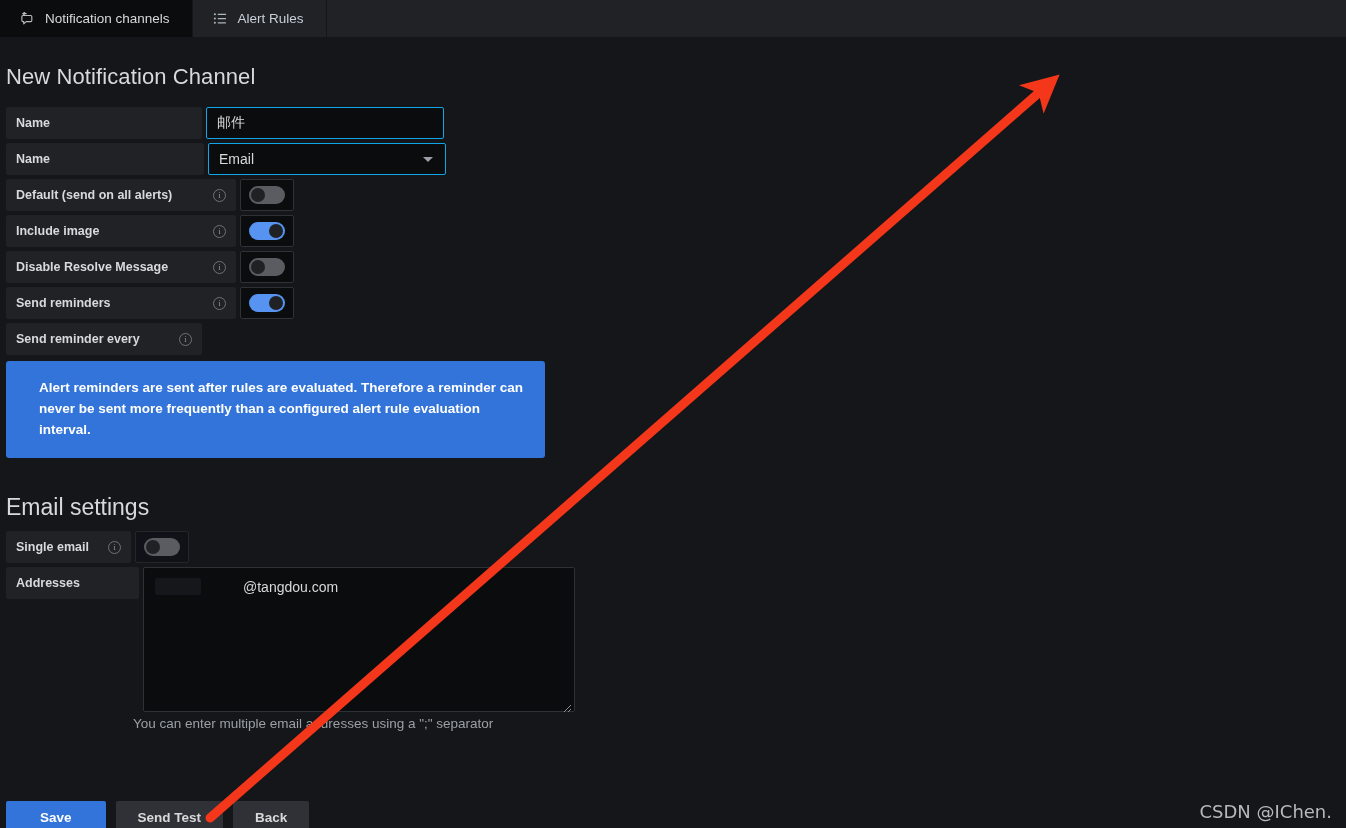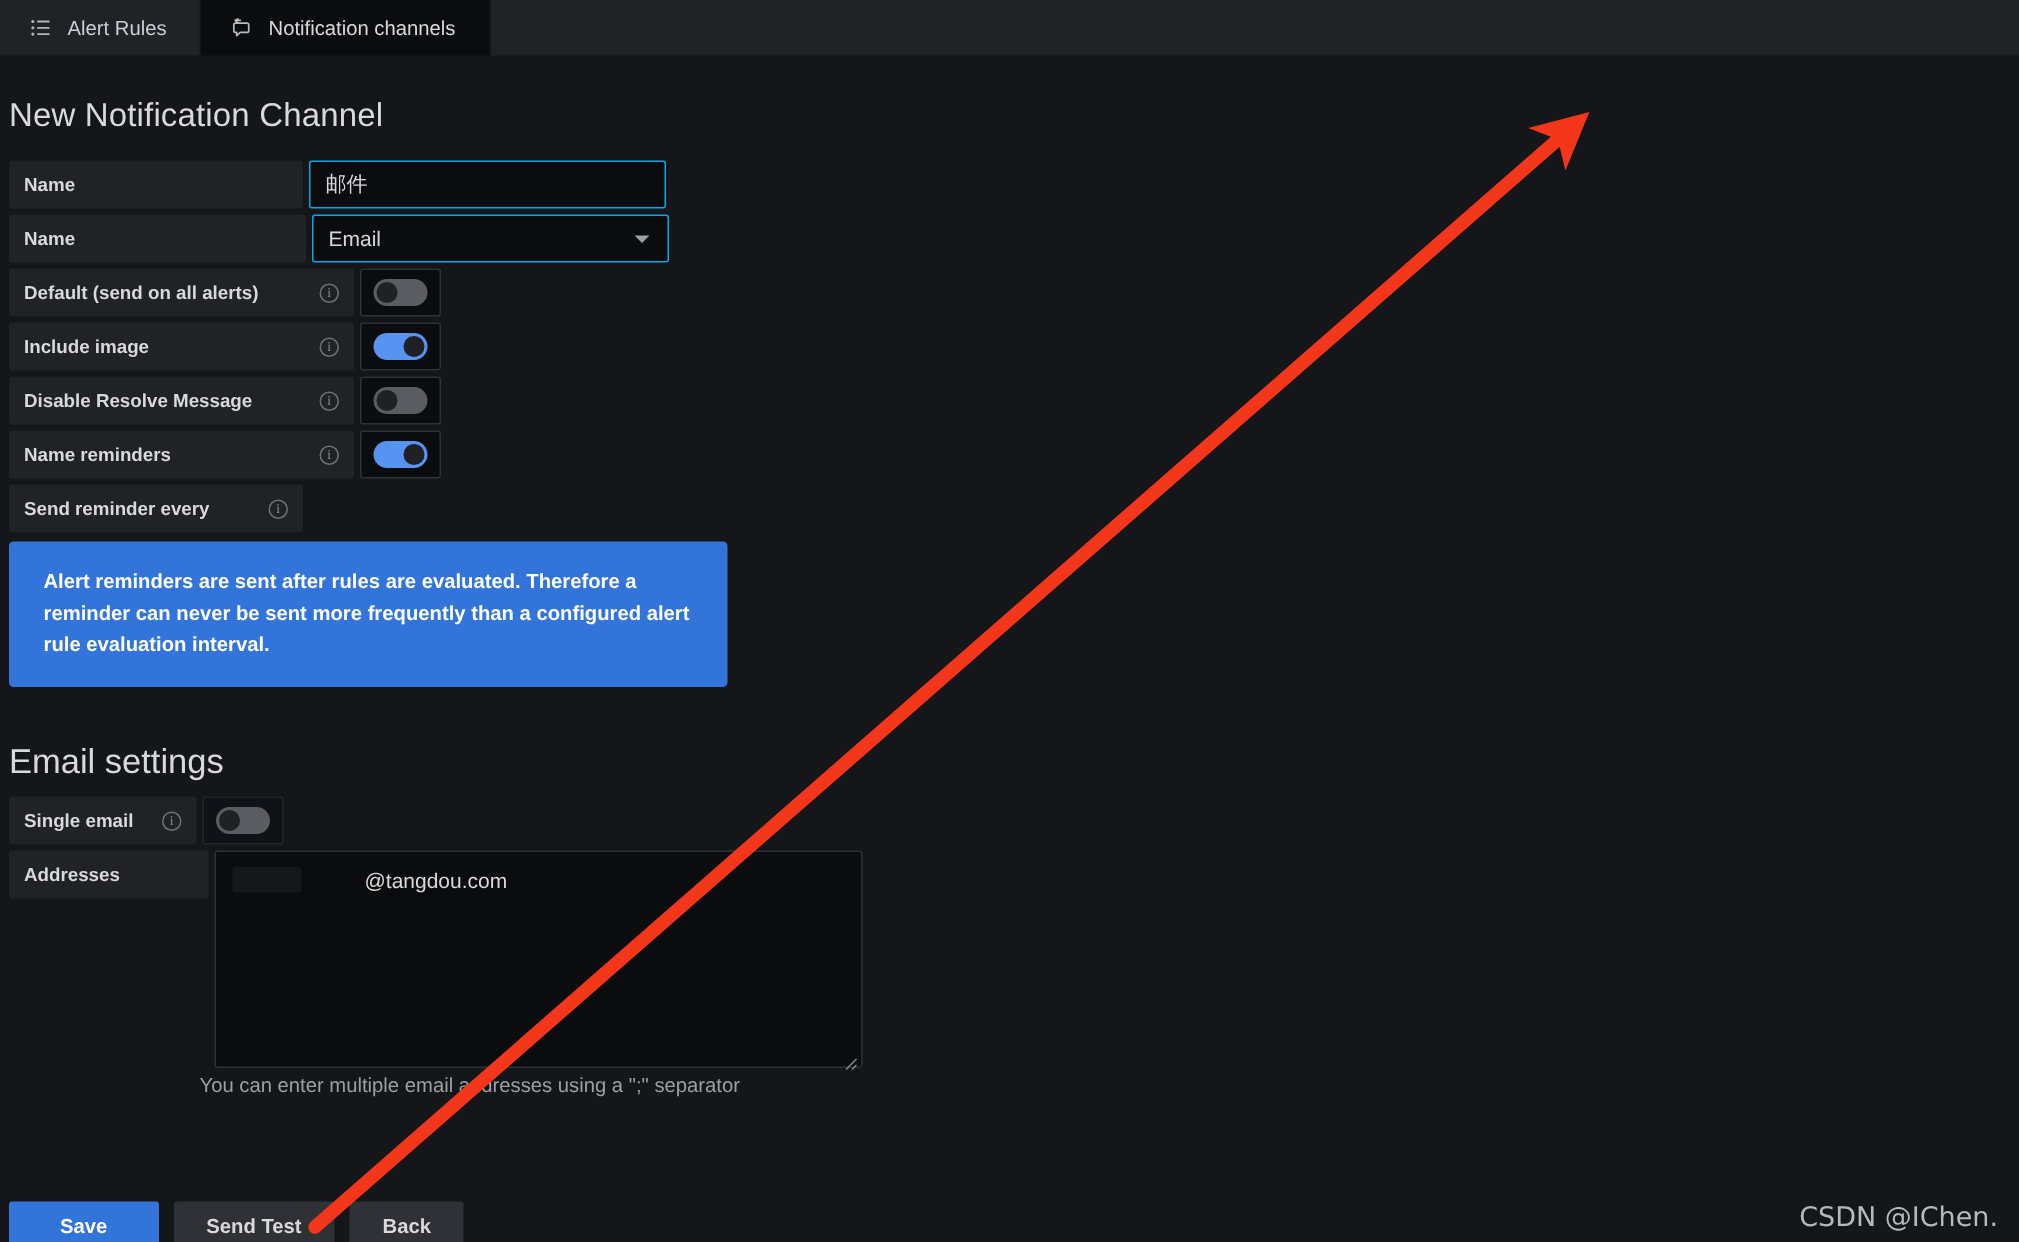--- a/index.html
+++ b/index.html
@@ -176,24 +176,24 @@
     background: #1f2125;
     transition: left .15s;
   }
   .sw.on .knob { left: 20px; }
 
   
   .alert-info {
     position: absolute;
     left: 6px;
     top: 361px;
-    width: 479px;
+    width: 539px;
     background: #3274d9;
     border-radius: 3px;
-    padding: 16px 18px 18px 23px;
+    padding: 16px 18px 18px 33px;
     color: #ffffff;
     font-size: 13.5px;
     line-height: 21px;
     font-weight: bold;
   }
 
   
   .section-title {
     position: absolute;
     left: 6px;
@@ -326,44 +326,44 @@
     font-size: 18px;
     font-family: "DejaVu Sans", sans-serif;
   }
 </style>
 </head>
 <body>
 
 <div id="root">
 
   <div class="tabbar">
+    <div class="tab active">
+      <span class="tab-icon">
+        <svg width="16" height="16" viewBox="0 0 16 16">
+          <path d="M3.2 4.2h8.2c.7 0 1.2.5 1.2 1.2v4.2c0 .7-.5 1.2-1.2 1.2H6.6l-2.6 2.3V10.8H3.2c-.7 0-1.2-.5-1.2-1.2V5.4c0-.7.5-1.2 1.2-1.2z" fill="none" stroke="#d8d9da" stroke-width="1.2" stroke-linejoin="round"></path>
+          <path d="M5.0 4.2L3.0 2.2M3.0 2.2l2.0-1.0M3.0 2.2h3.6" fill="none" stroke="#d8d9da" stroke-width="1.2" stroke-linecap="round" stroke-linejoin="round"></path>
+        </svg>
+      </span>
+      <span>Notification channels</span>
+    </div>
     <div class="tab">
       <span class="tab-icon">
         <svg width="15" height="15" viewBox="0 0 16 16">
           <g fill="#c7d0d9">
             <circle cx="2" cy="3.5" r="1.1"></circle>
               <rect x="5" y="2.9" width="9" height="1.3" rx=".6"></rect>
             <circle cx="2" cy="8" r="1.1"></circle>
               <rect x="5" y="7.4" width="9" height="1.3" rx=".6"></rect>
             <circle cx="2" cy="12.5" r="1.1"></circle>
               <rect x="5" y="11.9" width="9" height="1.3" rx=".6"></rect>
           </g>
         </svg>
       </span>
       <span>Alert Rules</span>
     </div>
-    <div class="tab active">
-      <span class="tab-icon">
-        <svg width="16" height="16" viewBox="0 0 16 16">
-          <path d="M3.2 4.2h8.2c.7 0 1.2.5 1.2 1.2v4.2c0 .7-.5 1.2-1.2 1.2H6.6l-2.6 2.3V10.8H3.2c-.7 0-1.2-.5-1.2-1.2V5.4c0-.7.5-1.2 1.2-1.2z" fill="none" stroke="#d8d9da" stroke-width="1.2" stroke-linejoin="round"></path>
-          <path d="M5.0 4.2L3.0 2.2M3.0 2.2l2.0-1.0M3.0 2.2h3.6" fill="none" stroke="#d8d9da" stroke-width="1.2" stroke-linecap="round" stroke-linejoin="round"></path>
-        </svg>
-      </span>
-      <span>Notification channels</span>
-    </div>
     <div class="tabbar-rest"></div>
   </div>
 
   <div class="page-title">New Notification Channel</div>
 
   <div class="form">
 
     <div class="row">
       <div class="lbl w196">Name</div>
       <input class="inp w238" style="margin-left: 4px;" value="邮件">
@@ -408,21 +408,21 @@
       </div>
       <div class="toggle-box" style="margin-left:4px">
         <span class="sw">
             <span class="knob"></span>
           </span>
       </div>
     </div>
 
     <div class="row">
       <div class="lbl w230">
-        <span>Name reminders</span>
+        <span>Send reminders</span>
         <span class="info-i">i</span>
       </div>
       <div class="toggle-box" style="margin-left:4px">
         <span class="sw on">
             <span class="knob"></span>
           </span>
       </div>
     </div>
 
     <div class="row">

